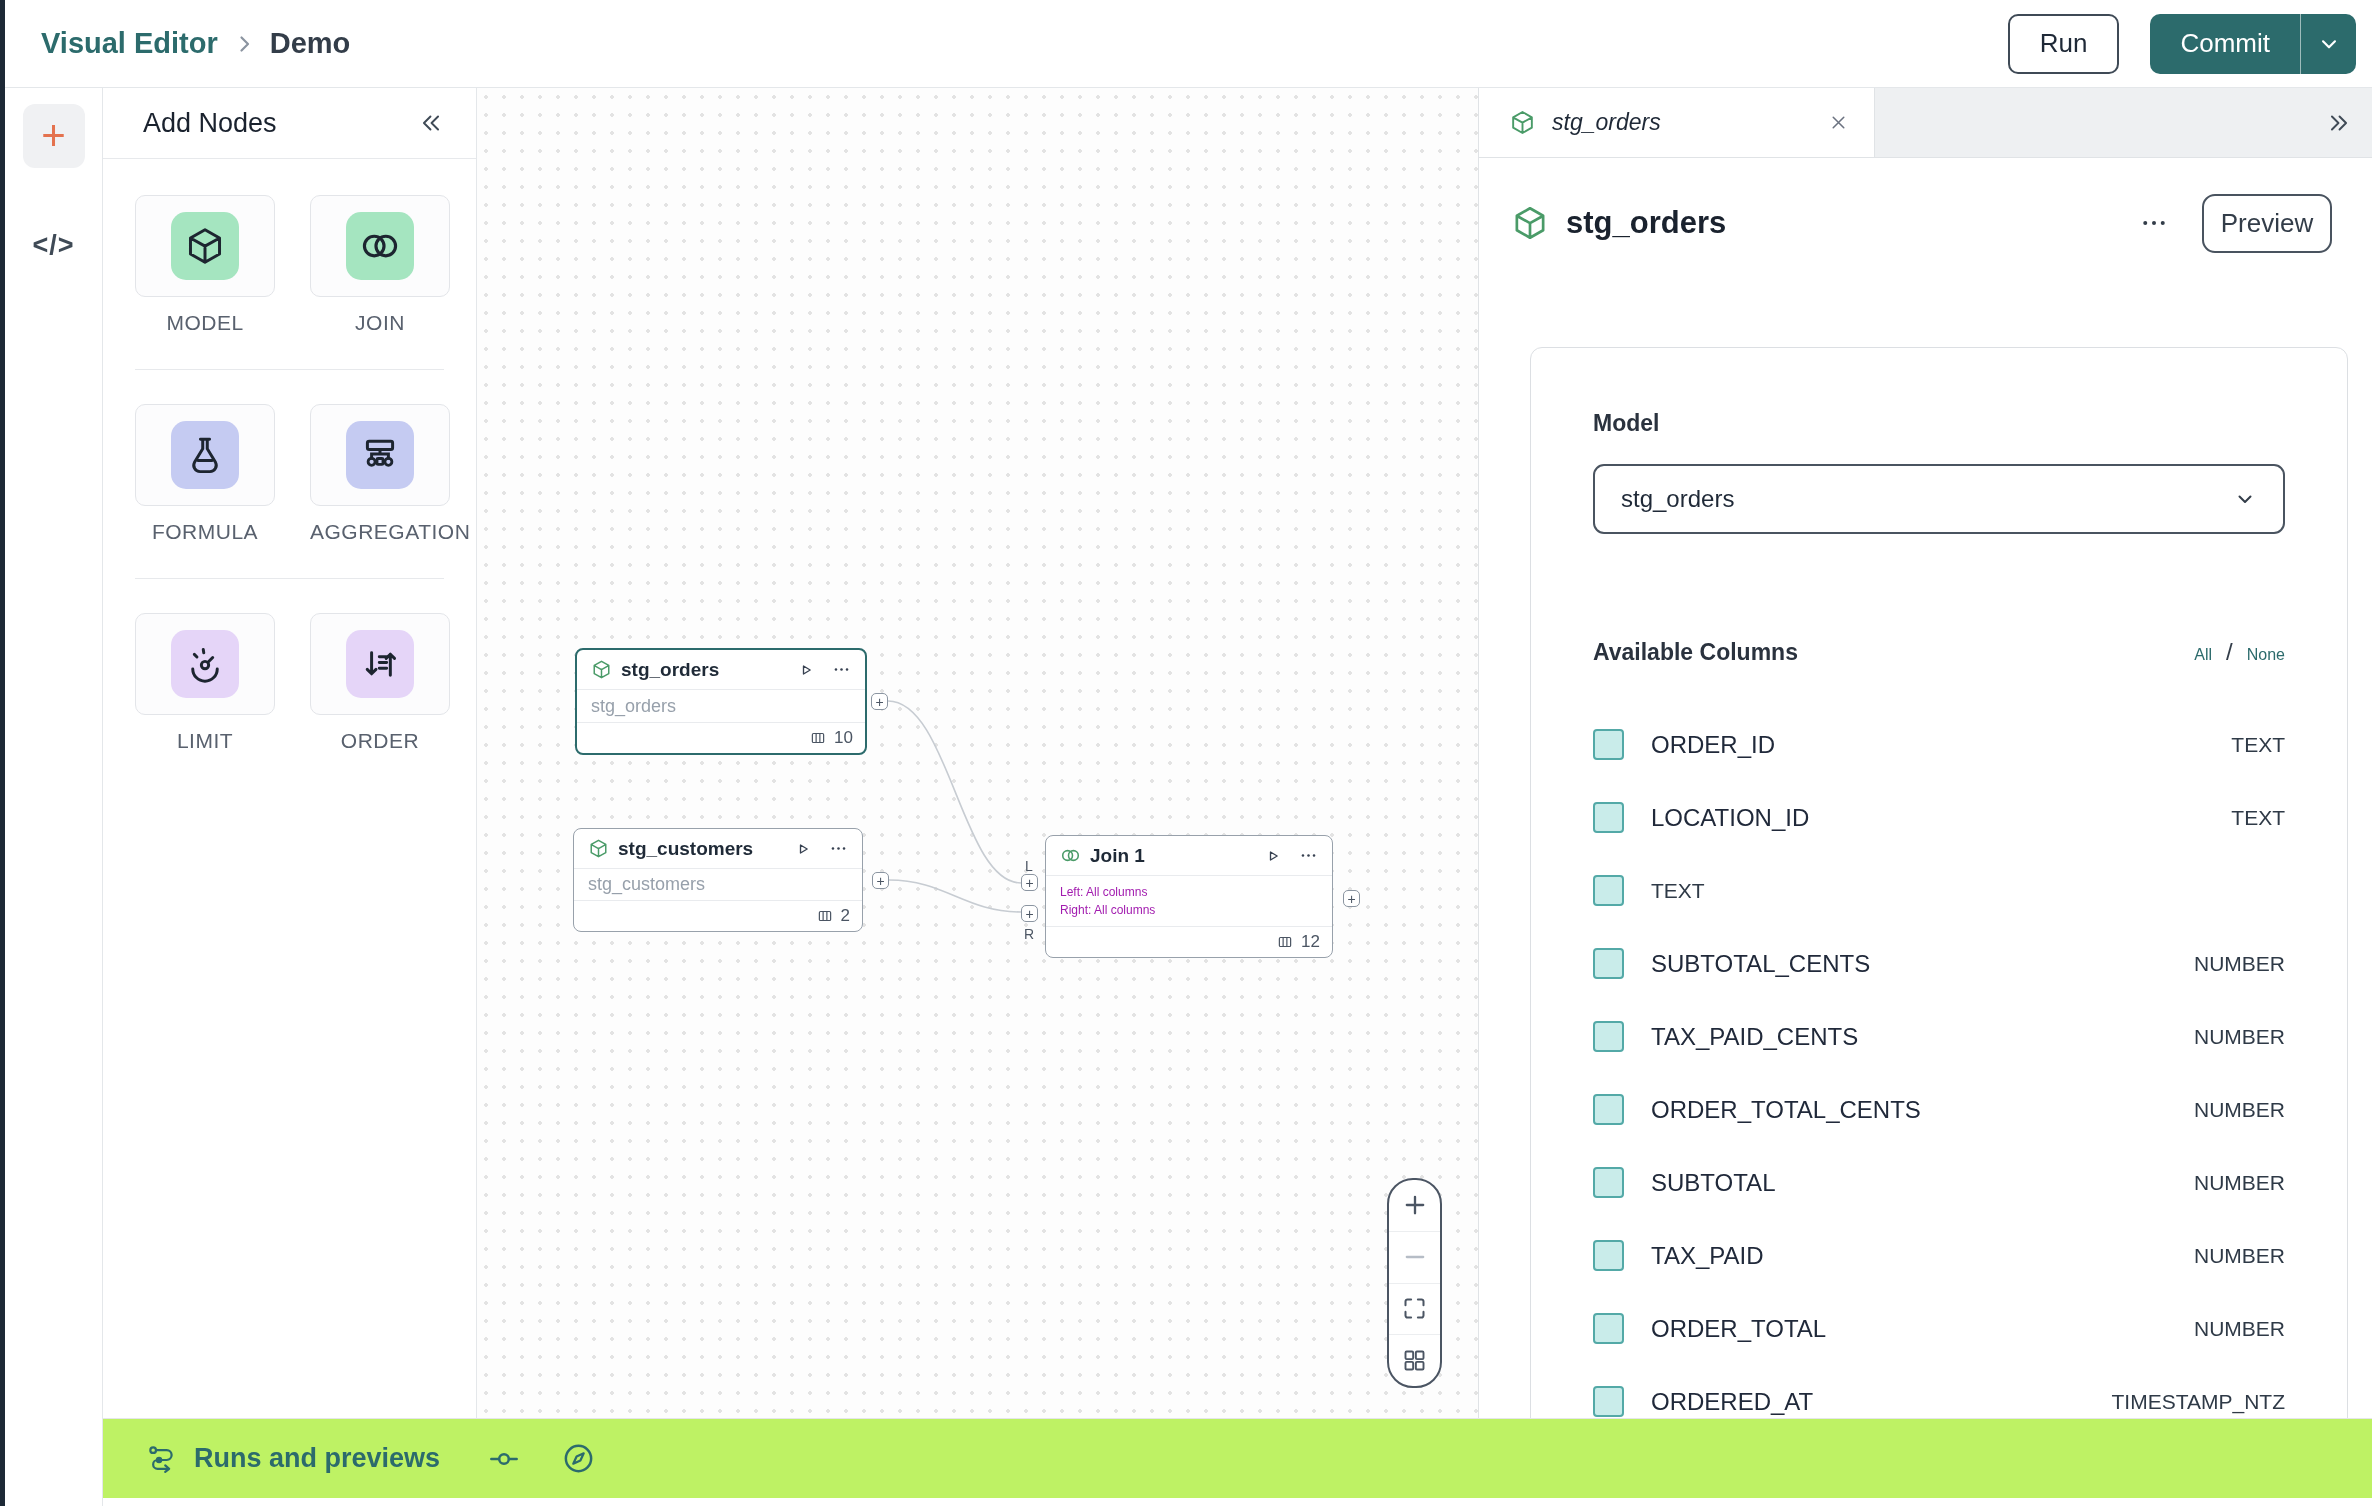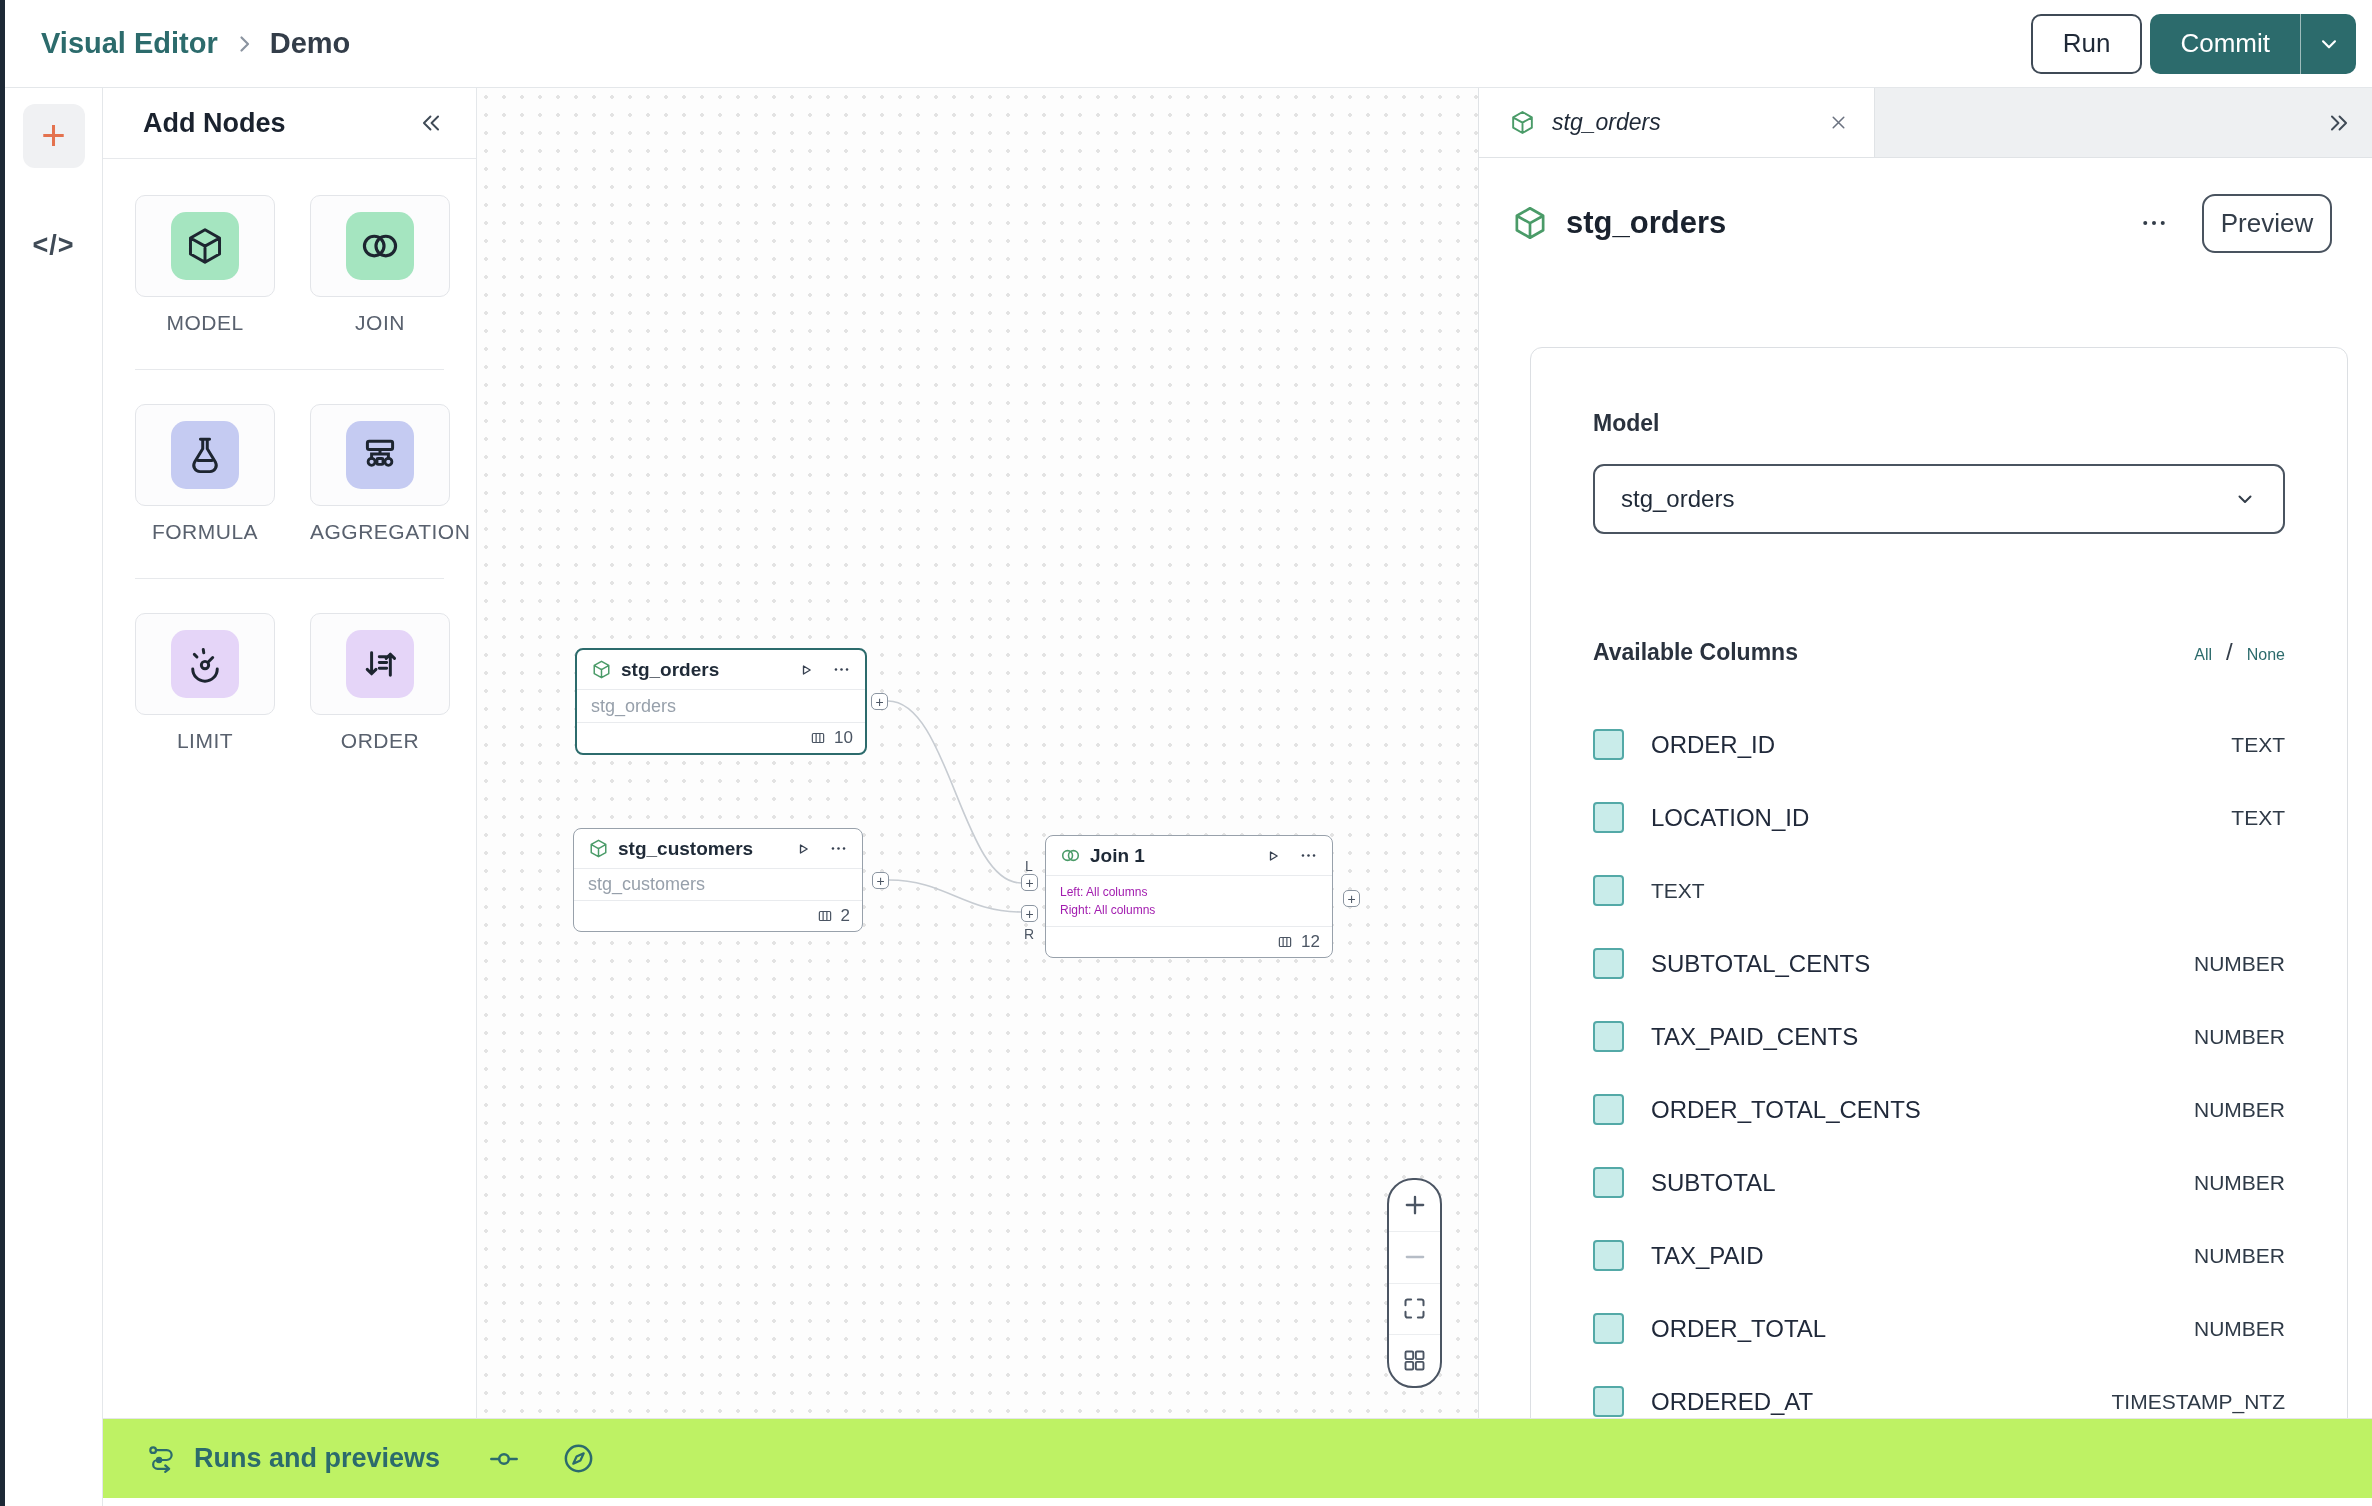--- a/index.html
+++ b/index.html
@@ -13,21 +13,21 @@
 
   
   .edge-strip { position:absolute; left:0; top:0; width:5px; height:1506px; background:#1d2936; z-index:9; }
 
   
   .topbar { position:absolute; left:5px; top:0; right:0; height:88px; background:#fff;
     border-bottom:1px solid #e4e7ea; display:flex; padding:0 16px 0 36px; z-index:8; }
   .breadcrumb { display:flex; align-items:center; gap:14px; }
   .crumb-link { font-size:29px; font-weight:700; color:var(--accent-teal,#2c6b6c); text-decoration:none; cursor:pointer; }
   .crumb-current { font-size:29px; font-weight:700; color:#333d49; }
-  .topbar-actions { margin-left:auto; display:flex; align-items:center; gap:8px; }
+  .topbar-actions { margin-left:auto; display:flex; align-items:center; gap:31px; }
   .btn-run { height:60px; padding:0 30px; background:#fff; border:2px solid #3f4a56; border-radius:10px;
     font-size:26px; color:#1f2937; font-family:inherit; cursor:pointer; }
   .commit-group { display:flex; height:60px; border-radius:10px; overflow:hidden; }
   .btn-commit { background:var(--accent-teal,#2c6b6c); color:#fff; border:none; font-size:26px;
     padding:0 30px; font-family:inherit; cursor:pointer; }
   .btn-commit-caret { background:var(--accent-teal,#2c6b6c); border:none; border-left:1px solid rgba(255,255,255,.55);
     width:56px; display:flex; align-items:center; justify-content:center; cursor:pointer; }
 
   
   .rail { position:absolute; left:5px; top:88px; width:98px; height:1418px; background:#fff;
@@ -35,21 +35,21 @@
   .rail-add { margin-top:16px; width:62px; height:64px; background:#f0f1f3; border:none; border-radius:12px;
     color:var(--plus-orange,#e4724e); font-size:42px; font-weight:400; line-height:1; cursor:pointer; font-family:inherit; }
   .rail-code { margin-top:62px; background:none; border:none; color:#3f4a56; font-size:27px; font-weight:700;
     letter-spacing:1px; cursor:pointer; font-family:inherit; }
 
   
   .addnodes { position:absolute; left:103px; top:88px; width:374px; height:1330px; background:#fff;
     border-right:1px solid #e4e7ea; }
   .addnodes-header { height:71px; border-bottom:1px solid #e7e9ec; display:flex; align-items:center;
     padding:0 30px 0 40px; }
-  .addnodes-title { font-size:27px; font-weight:700; color:#1a222e; }
+  .addnodes-title { font-size:27px; font-weight:400; color:#1a222e; }
   .collapse-btn { margin-left:auto; background:none; border:none; cursor:pointer; padding:2px; }
   .cards { padding:36px 32px 0 32px; }
   .cardrow { display:flex; gap:35px; }
   .nodecard-wrap { width:140px; margin-bottom:30px; }
   .nodecard { width:140px; height:102px; background:#fcfcfd; border:1px solid #e3e5e9; border-radius:10px;
     display:flex; align-items:center; justify-content:center; cursor:pointer; }
   .tile { width:68px; height:68px; border-radius:15px; display:flex; align-items:center; justify-content:center; }
   .tint-green { background:var(--tint-green,#a5e5c0); }
   .tint-periwinkle { background:var(--tint-periwinkle,#c5cbf2); }
   .tint-lavender { background:var(--tint-lavender,#e5d5f8); }

